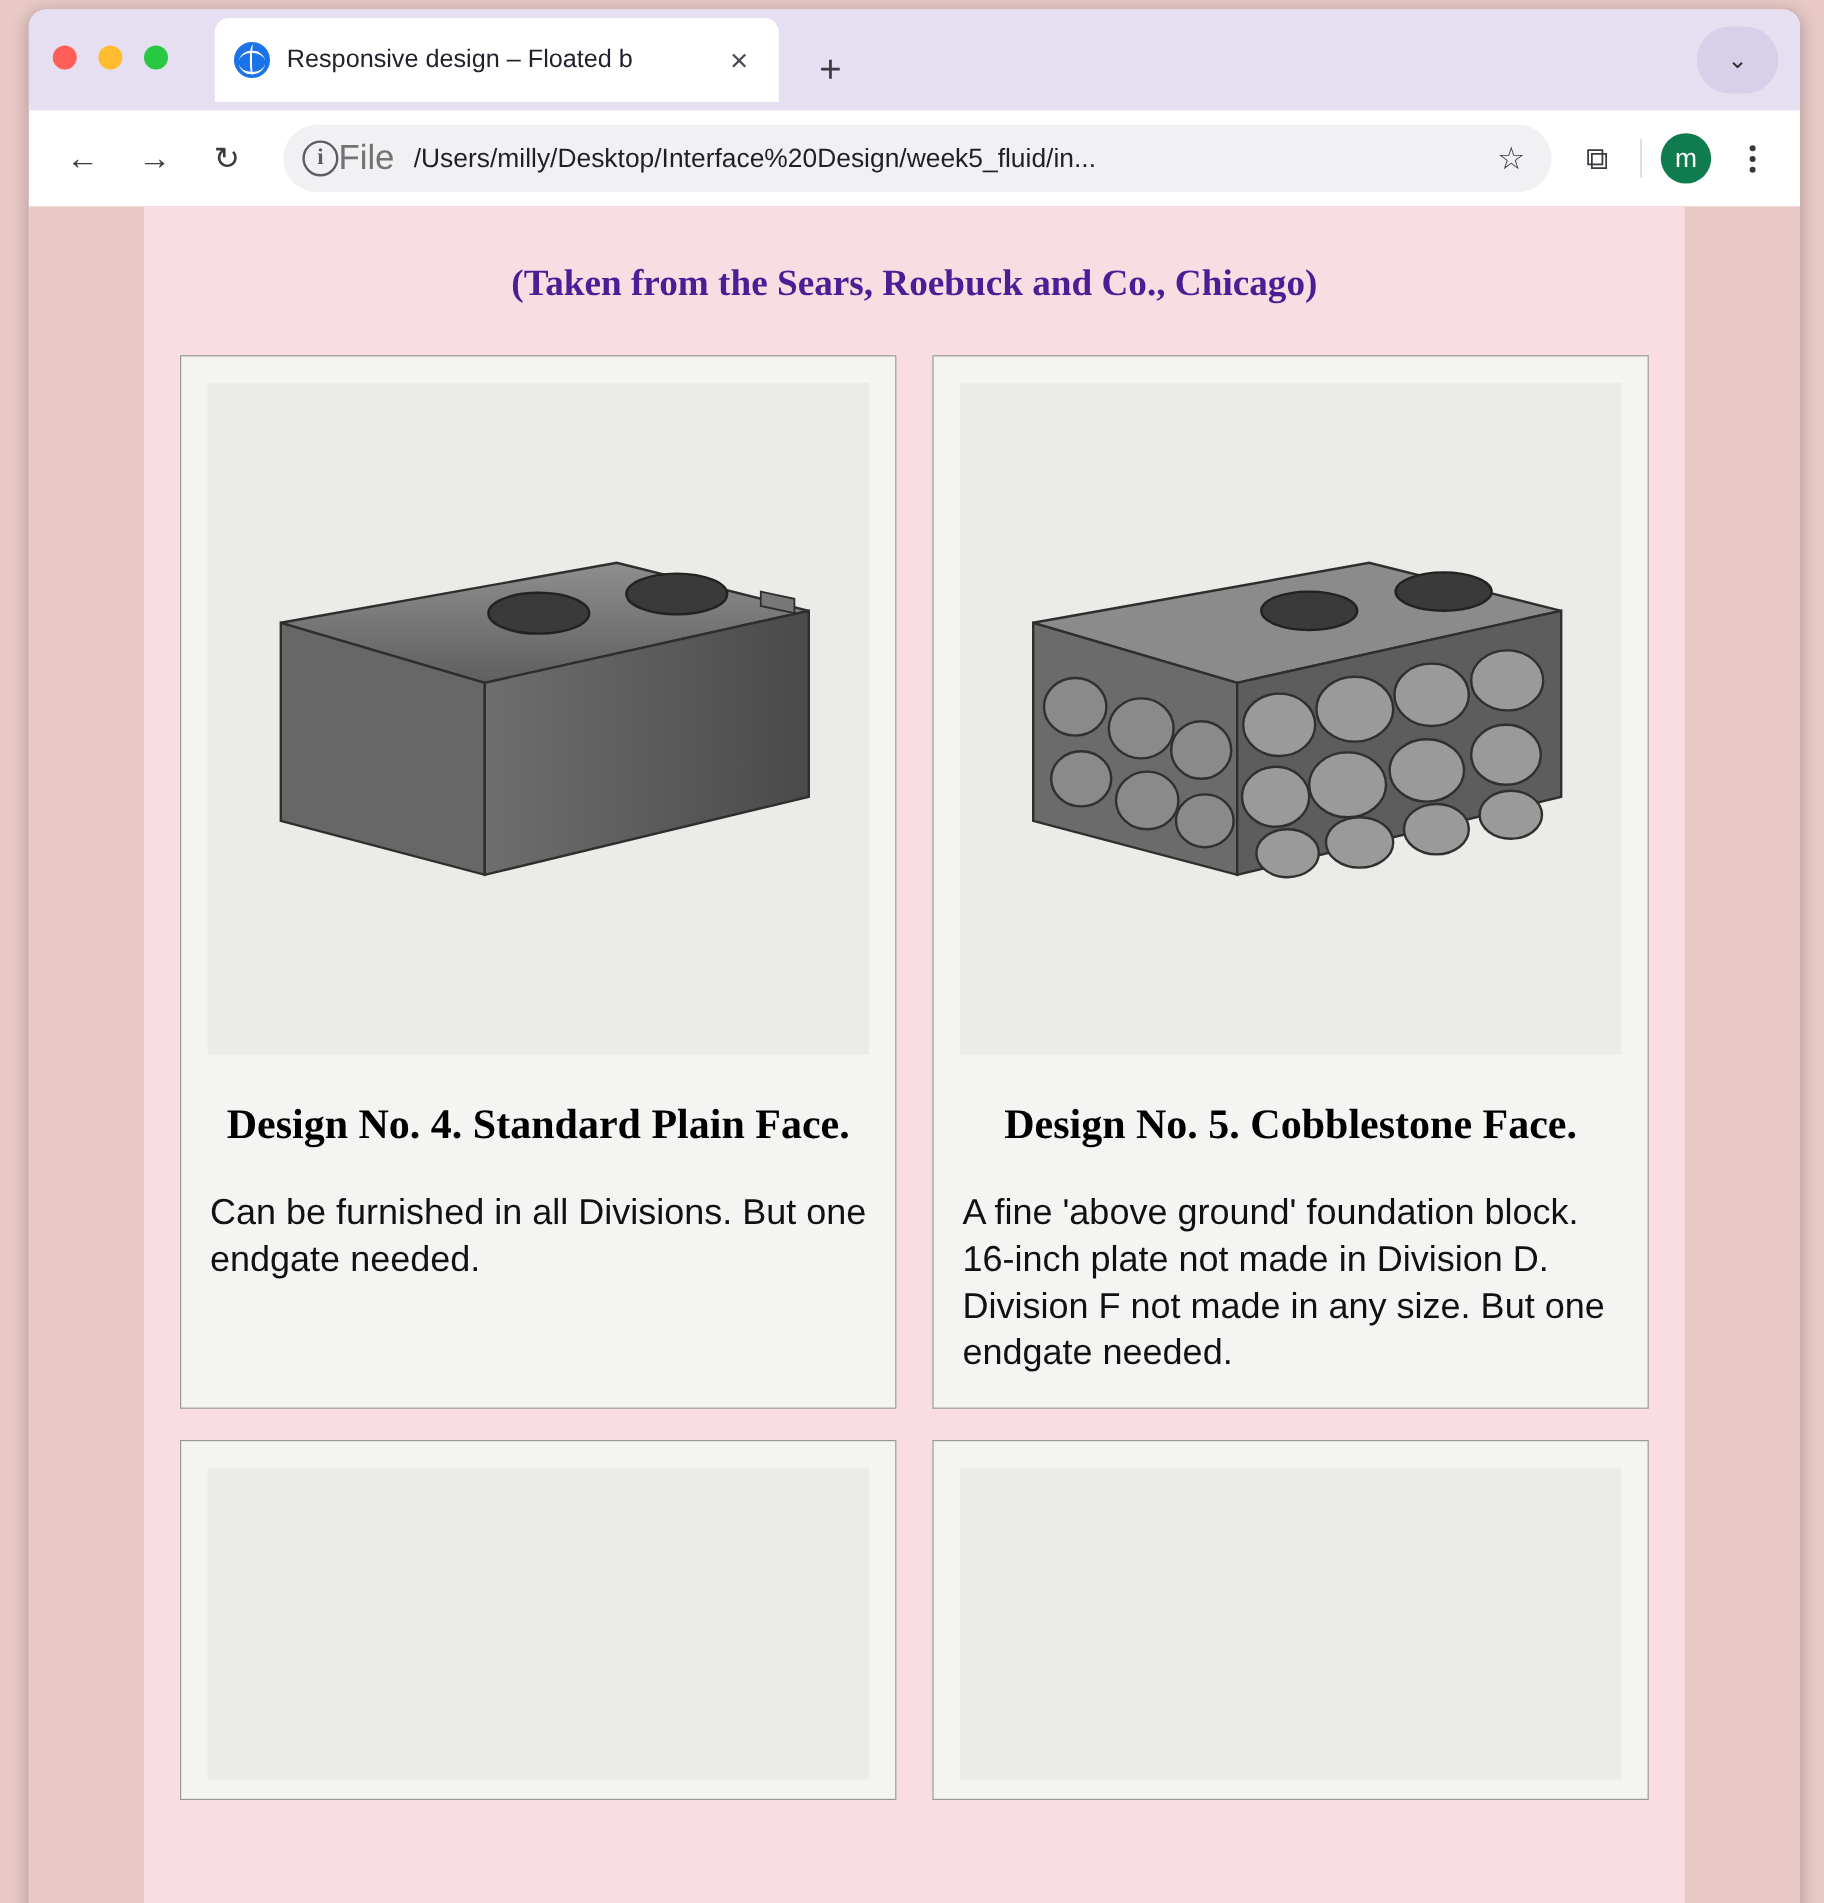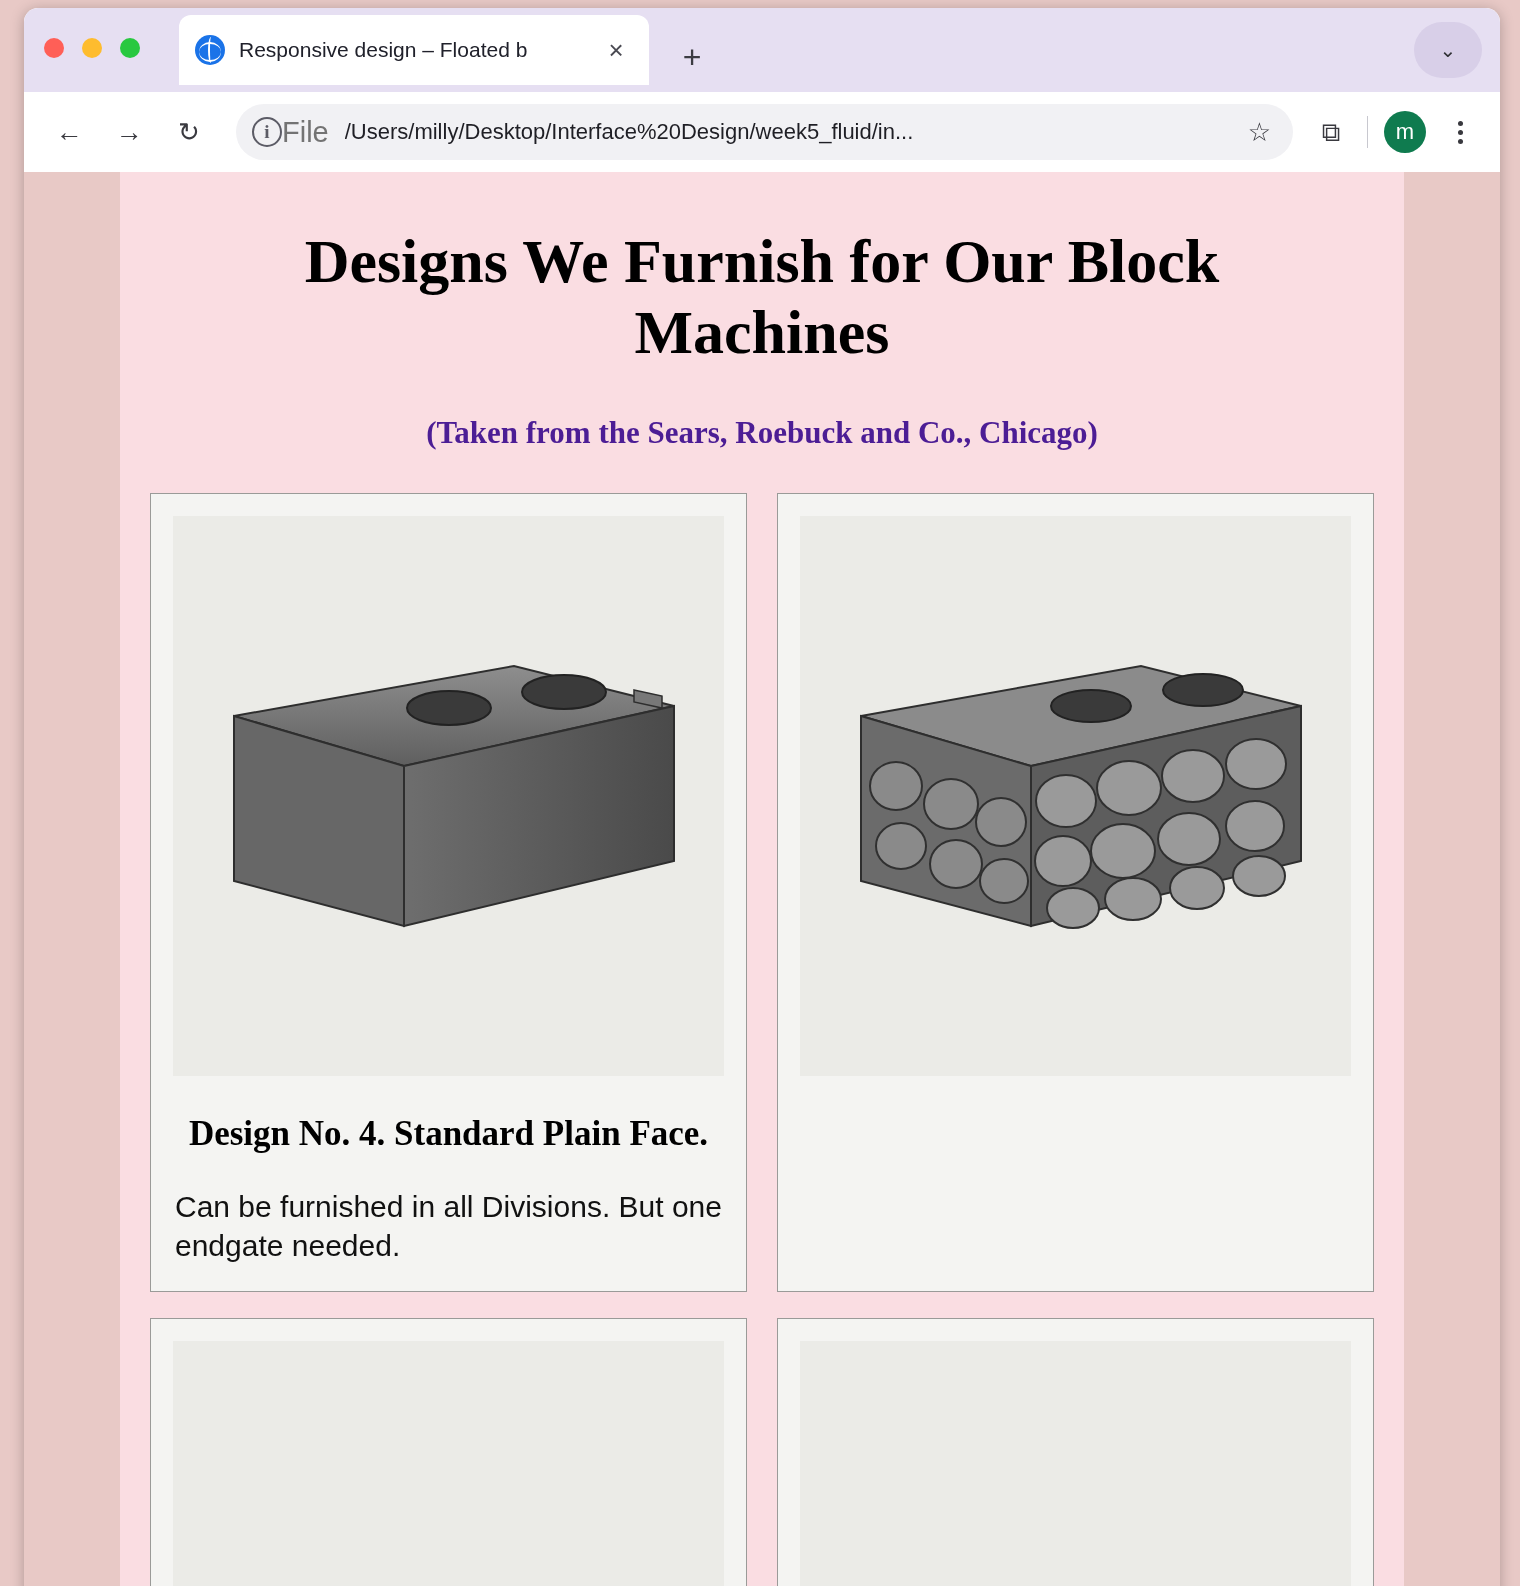--- a/index.html
+++ b/index.html
@@ -267,21 +267,20 @@
     <div class="kebab">
         <span></span>
         <span></span>
         <span></span>
       </div>
   </div>
 
   <div class="page">
     <div class="page-inner">
 
-      <h1 class="page-title">Designs We Furnish for Our Block Machines</h1>
       <h2 class="page-subtitle">(Taken from the Sears, Roebuck and Co., Chicago)</h2>
 
       <div class="cards">
 
         <div class="card">
           <div class="card-figure">
             <svg width="470" height="320" viewBox="0 0 470 320" aria-hidden="true">
               <defs>
                 <linearGradient id="g1" x1="0" y1="0" x2="0" y2="1">
                   <stop offset="0" stop-color="#8e8e8e"></stop>
@@ -329,20 +328,22 @@
               <g fill="#8a8a8a" stroke="#303030" stroke-width="2">
                 <ellipse cx="55" cy="150" rx="26" ry="24"></ellipse>
                 <ellipse cx="110" cy="168" rx="27" ry="25"></ellipse>
                 <ellipse cx="160" cy="186" rx="25" ry="24"></ellipse>
                 <ellipse cx="60" cy="210" rx="25" ry="23"></ellipse>
                 <ellipse cx="115" cy="228" rx="26" ry="24"></ellipse>
                 <ellipse cx="163" cy="245" rx="24" ry="22"></ellipse>
               </g>
             </svg>
           </div>
+          <div class="card-title">Design No. 5. Cobblestone Face.</div>
+          <div class="card-text">A fine 'above ground' foundation block. 16-inch plate not made in Division D. Division F not made in any size. But one endgate needed.</div>
         </div>
 
       </div>
 
       <div class="cards second">
         <div class="card">
           <div class="card-figure"></div>
         </div>
         <div class="card">
           <div class="card-figure"></div>

